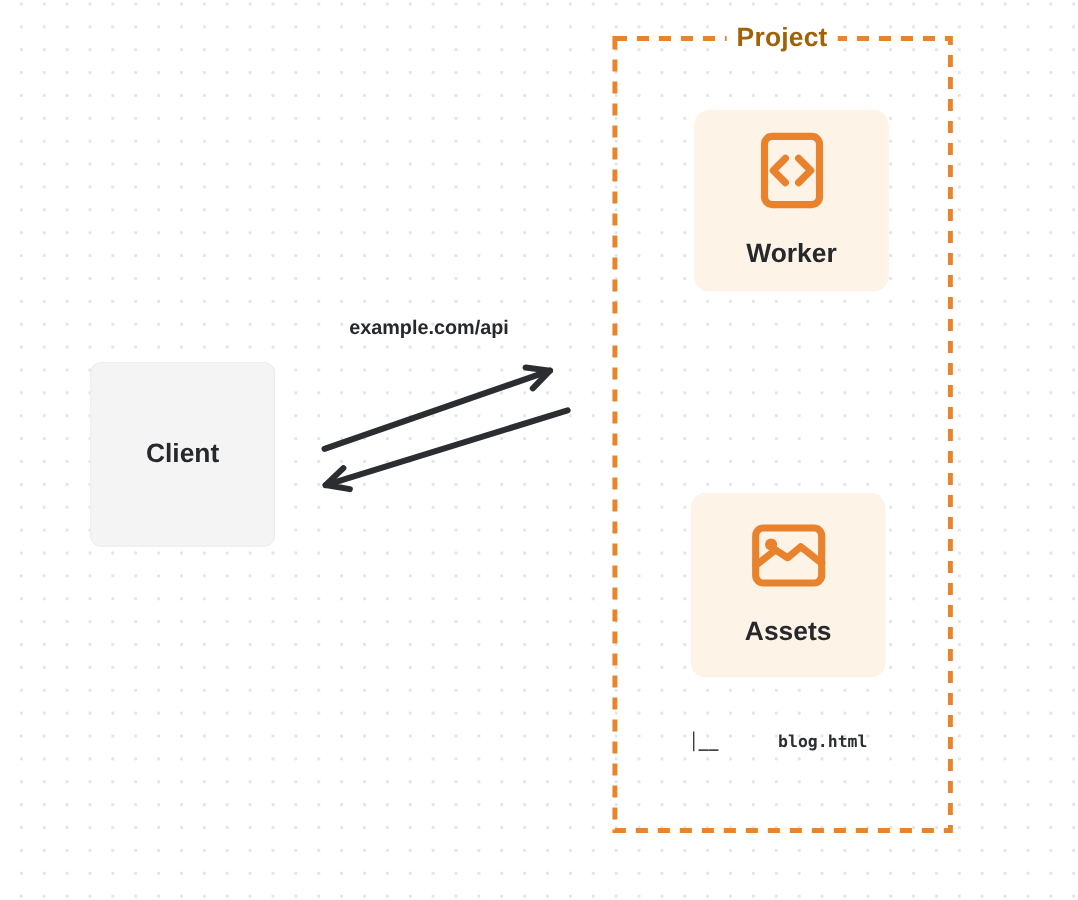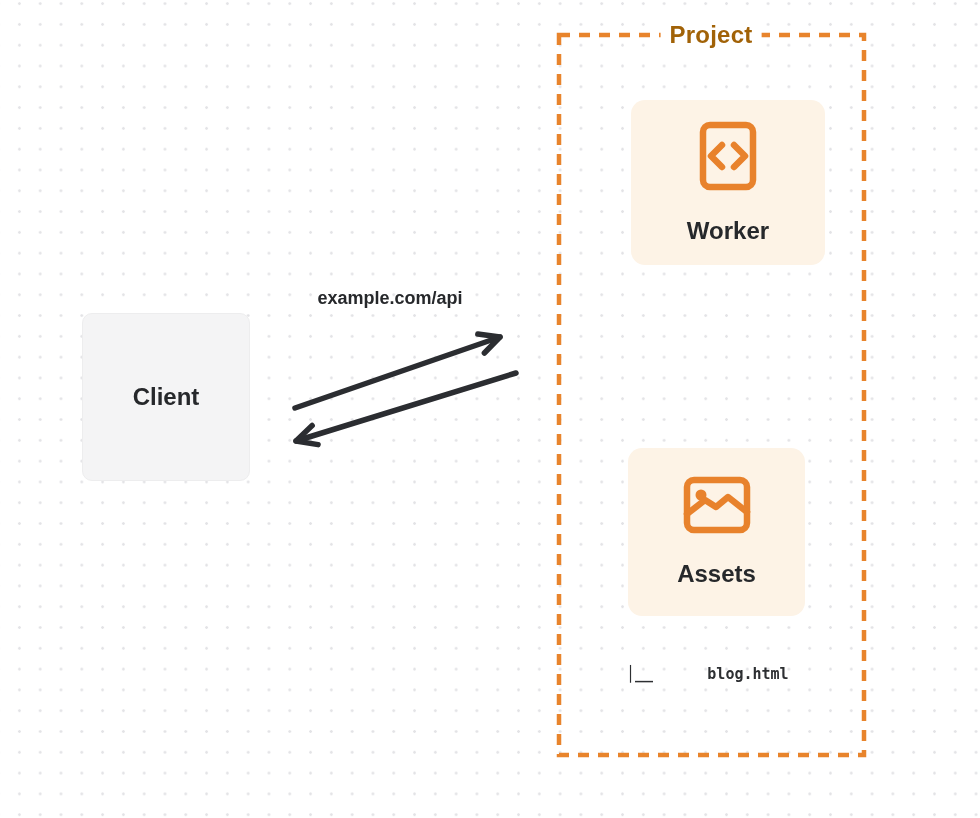--- a/index.html
+++ b/index.html
@@ -23,24 +23,24 @@
     font-size:24px; font-weight:bold; color:#a16207;
     letter-spacing:0.2px; white-space:nowrap; z-index:2;
   }
 
   
   .card {
     display:flex; flex-direction:column; align-items:center; justify-content:center;
     border-radius:14px;
   }
   .card-cream { background:#fdf3e6; }
-  .card-gray  { background:#f4f4f5; border:1px solid #ededee; border-radius:10px; }
+  .card-gray  { background:#f4f4f5; border:1px solid #ededee; border-radius:10px;margin-top:16px; }
   .card-label { font-size:24px; font-weight:bold; color:#26282b; }
 
-  .worker-card { left:631px; top:100px; width:194px; height:165px; gap:22px; }
+  .worker-card { left:631px; top:100px; width:177px; height:165px; gap:22px; }
   .assets-card { left:628px; top:448px; width:177px; height:168px; gap:22px;text-align:right; }
   .client-card { left:82px;  top:313px; width:168px; height:168px; }
 
   
   .file-tree {
     left:608px; top:621px;
     font-family:"DejaVu Sans Mono", monospace;
     font-size:15px; line-height:21.3px; font-weight:bold;
     color:#2d2f32; white-space:pre;
   }

